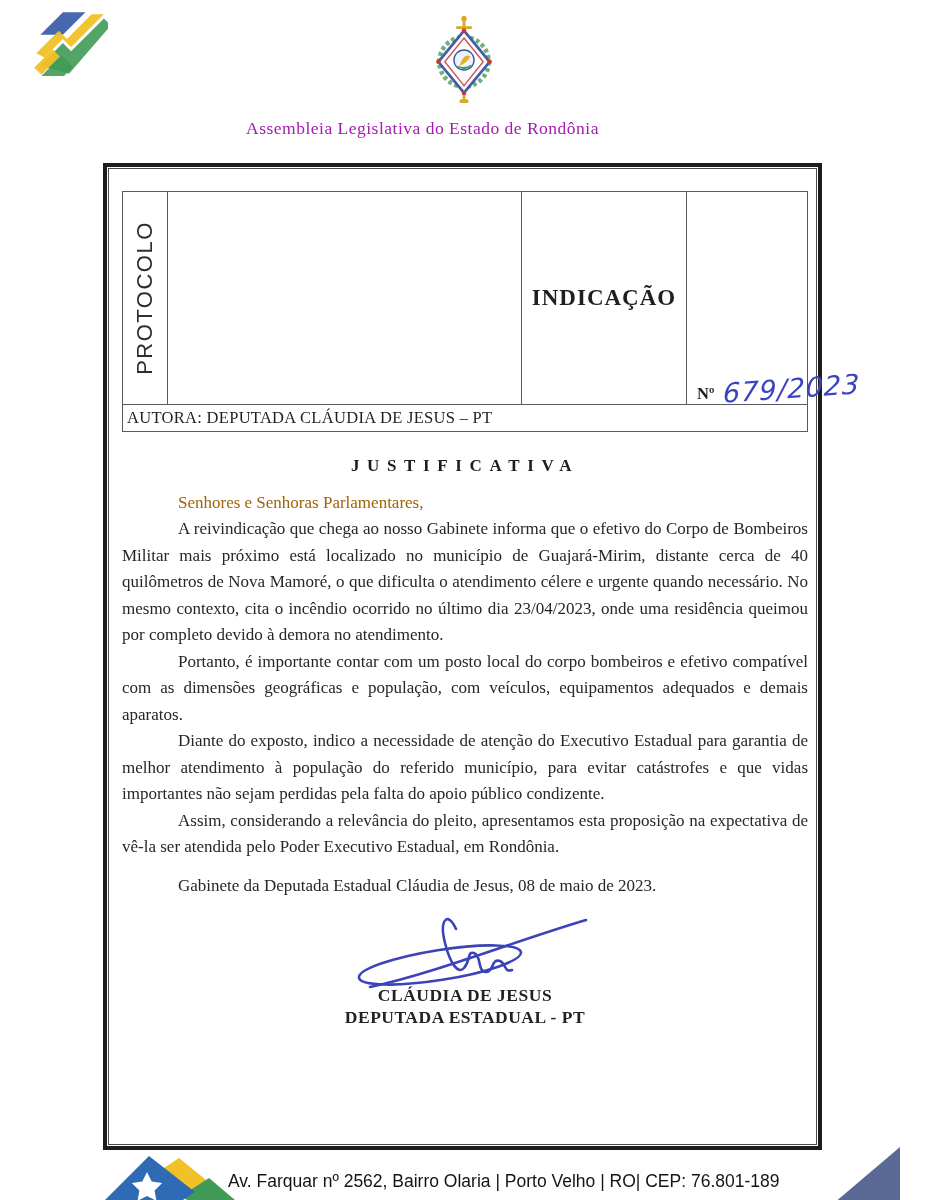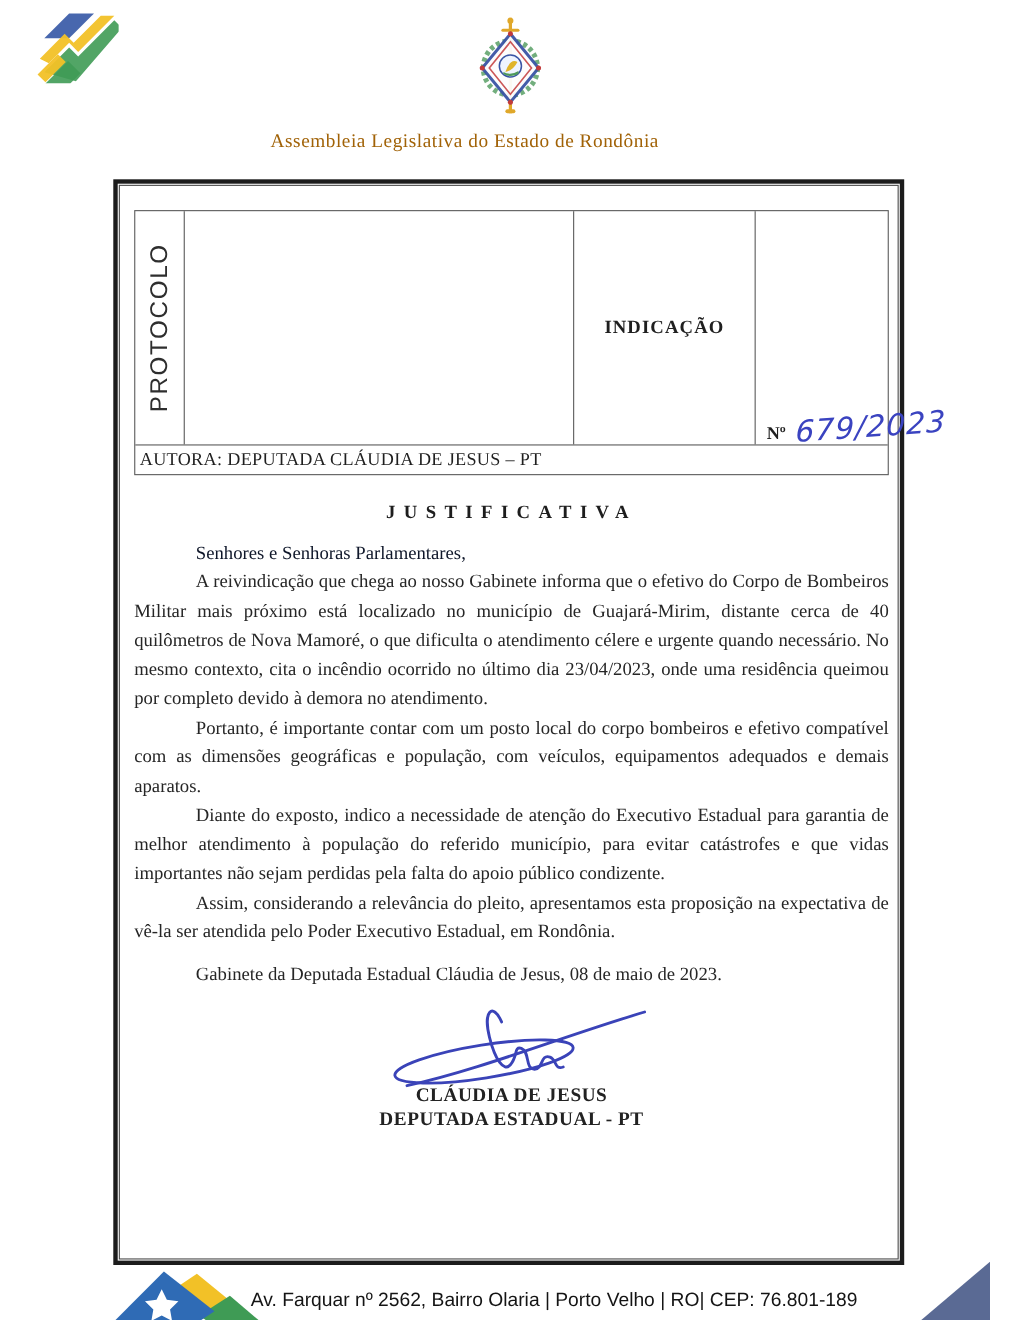--- a/index.html
+++ b/index.html
@@ -7,21 +7,21 @@
   body {
     position:relative; overflow:hidden; background:#ffffff;
     font-family:"Liberation Serif", serif; color:#222;
   }
 
   
   .corner-graphic { position:absolute; left:28px; top:4px; width:80px; height:72px; }
   .coat-of-arms  { position:absolute; left:432px; top:10px; width:64px; height:100px; }
   .org-name {
     position:absolute; left:0; top:118px; width:845px; text-align:center;
-    font-size:17.5px; letter-spacing:.5px; color:#a16207;
+    font-size:17.5px; letter-spacing:.5px; color:#a21caf;
   }
 
   
   .doc-frame {
     position:absolute; left:103px; top:163px; width:719px; height:987px;
     border:4px solid #1c1c1c;
   }
   .doc-frame-inner {
     position:absolute; inset:1px; border:1px solid #4a4a4a;
     padding:22px 8px 0 13px;
@@ -34,40 +34,40 @@
   }
   .ptable .cell { border-right:1px solid #5a5a5a; height:212px; position:relative; }
   .ptable .cell:nth-child(4) { border-right:none; }
   .protocolo-label {
     position:absolute; left:50%; top:50%;
     transform:translate(-50%,-50%) rotate(-90deg);
     font-family:"Liberation Sans", sans-serif; font-size:22px; letter-spacing:1.5px;
     color:#2e2e2e; white-space:nowrap;
   }
   .cell-indicacao { display:flex; align-items:center; justify-content:center; }
-  .indicacao-text { font-weight:bold; font-size:17px; letter-spacing:1px; color:#1f1f1f; }
+  .indicacao-text { font-weight:bold; font-size:23px; letter-spacing:1px; color:#1f1f1f; }
   .cell-numero { display:flex; align-items:flex-end; padding-left:10px; overflow:visible; }
   .numero-label { font-weight:bold; font-size:16.5px; color:#1f1f1f; }
   .numero-handwritten {
     font-family:"DejaVu Sans", sans-serif; font-style:italic;
     font-size:27px; color:#3a43c0; margin-left:9px; white-space:nowrap;
     transform:rotate(-4deg) skewX(-6deg); letter-spacing:1px; z-index:5;
   }
   .author-row {
     grid-column:1 / -1; border-top:1px solid #5a5a5a; height:27px;
     display:flex; align-items:center; padding:0 4px;
     font-size:16.5px; color:#1f1f1f; letter-spacing:.3px;text-align:center;
   }
 
   
   .doc-title {
     margin-top:24px; text-align:center;
     font-size:17px; font-weight:bold; letter-spacing:.45em; color:#1d1d1d;
   }
-  .salutation { margin-top:14px; text-indent:56px; font-size:17px; line-height:26px; color:#0f172a; }
+  .salutation { margin-top:14px; text-indent:56px; font-size:17px; line-height:26px; color:#a16207; }
   .para {
     text-indent:56px; text-align:justify;
     font-size:17px; line-height:26.5px; color:#262626;
   }
   .closing-line { margin-top:12px; text-indent:56px; font-size:17px; line-height:26px; color:#262626; }
 
   
   .sig-block { margin-top:14px; text-align:center; }
   .sig-svg { display:block; margin:0 auto -8px auto; }
   .sig-name  { font-size:17.5px; font-weight:bold; letter-spacing:.5px; color:#222; line-height:21px; }

